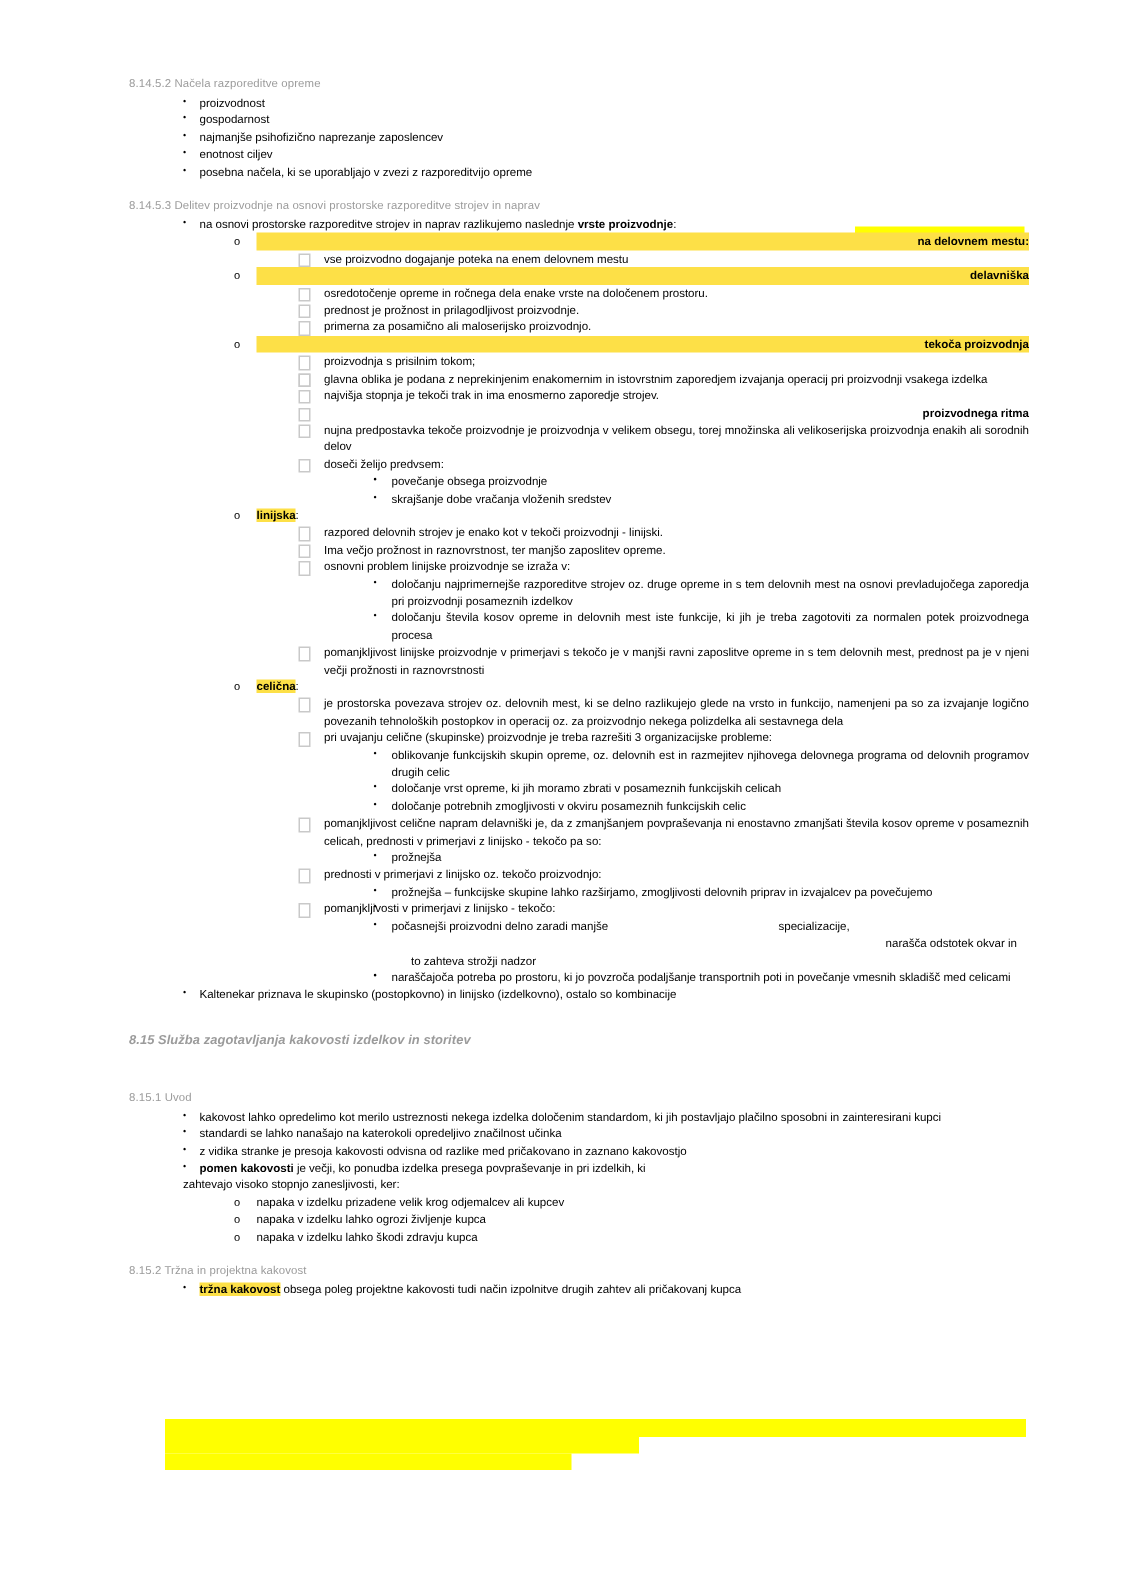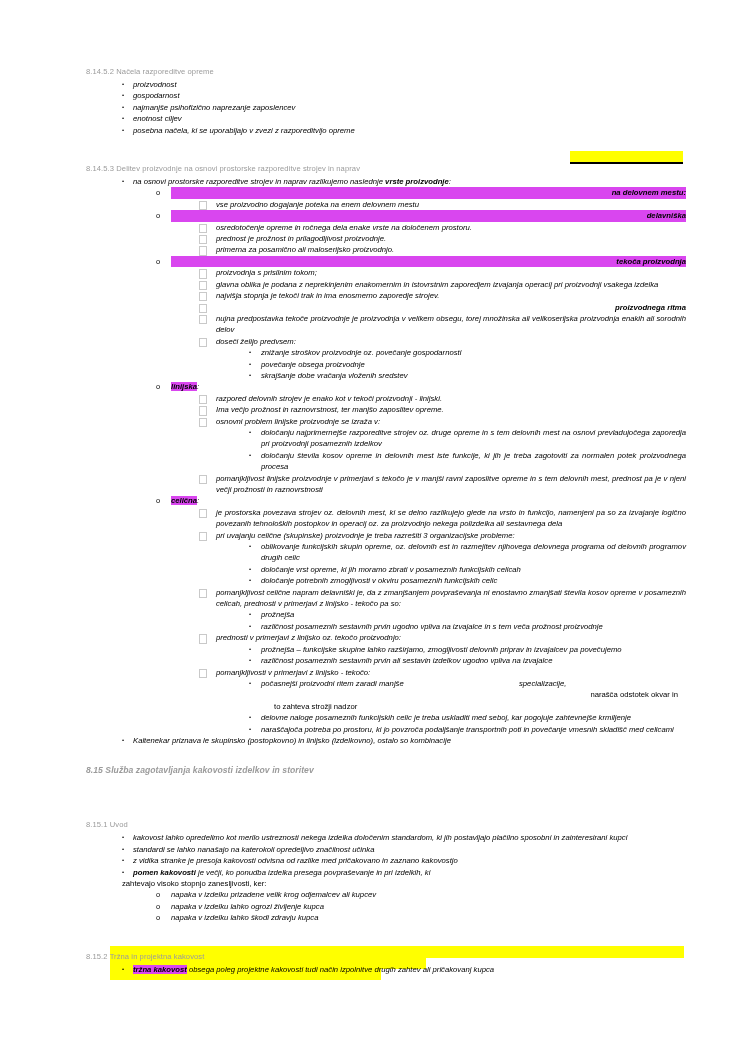--- a/index.html
+++ b/index.html
@@ -27,21 +27,21 @@
     left: 86px;
     top: 50px;
     width: 600px;
   }
 
   
   .h-sub {
     color: #9b9b9b;
     font-size: 7.6px;
     line-height: 12px;
-    margin: 16px 0 1px 0;
+    margin: 0 0 1px 0;
     letter-spacing: 0.08px;
   }
   .h-main {
     color: #9b9b9b;
     font-size: 8.6px;
     font-style: italic;
     font-weight: bold;
     line-height: 13px;
     margin: 0;
     letter-spacing: 0.05px;
@@ -63,21 +63,20 @@
   li.item > .mk {
     position: absolute;
     left: 0;
     top: 0;
     width: 14px;
     text-align: left;
     color: #000;
   }
   li.item > .tx {
     display: block;
-    font-style: italic;
   }
 
   
   .lb > li.item { padding-left: 47px; }
   .lb > li.item > .mk { left: 36px; font-size: 6px; line-height: 11.6px; }
 
   
   .l2 > li.item { padding-left: 85px; }
   .l2 > li.item > .mk { left: 70px; font-size: 7.4px; line-height: 11.6px; }
 
@@ -94,21 +93,21 @@
     display: inline-block;
     width: 5.6px;
     height: 7.4px;
     border: 0.7px solid #c9c9c9;
     vertical-align: -0.5px;
     margin-top: 2px;
   }
 
   .just { text-align: justify; text-justify: inter-word; }
   .b { font-weight: bold; text-align: right; }
-  .hl { background: #d946ef; }
+  .hl { background: #fde047; }
   .gap-m { height: 11px; }
   .gap-l { height: 18px; }
   .gap-xl { height: 26px; }
 
   
   .callout {
     position: absolute;
     left: 570px;
     top: 151px;
     width: 113px;
@@ -239,21 +238,20 @@
         <span class="tx just">nujna predpostavka tekoče proizvodnje je proizvodnja v velikem obsegu, torej množinska ali velikoserijska proizvodnja enakih ali sorodnih delov</span>
       </li>
       <li class="item">
         <span class="mk"><span class="bx"></span></span>
         <span class="tx">doseči želijo predvsem:</span>
       </li>
     </ul>
     <ul class="lvl l4">
       <li class="item">
         <span class="mk rb"></span>
-        <span class="tx"> znižanje stroškov proizvodnje oz. povečanje gospodarnosti</span>
       </li>
       <li class="item">
         <span class="mk rb"></span>
         <span class="tx">povečanje obsega proizvodnje</span>
       </li>
       <li class="item">
         <span class="mk rb"></span>
         <span class="tx"> skrajšanje dobe vračanja vloženih sredstev</span>
       </li>
     </ul>
@@ -329,63 +327,57 @@
       <li class="item">
         <span class="mk"><span class="bx"></span></span>
         <span class="tx just">pomanjkljivost celične napram delavniški je, da z zmanjšanjem povpraševanja ni enostavno  zmanjšati števila kosov opreme v  posameznih celicah, prednosti v primerjavi  z linijsko - tekočo pa so:</span>
       </li>
     </ul>
     <ul class="lvl l4">
       <li class="item">
         <span class="mk rb"></span>
         <span class="tx">prožnejša</span>
       </li>
-      <li class="item">
-        <span class="mk rb"></span>
-        <span class="tx just">različnost posameznih sestavnih prvin ugodno vpliva na  izvajalce in s tem veča prožnost proizvodnje</span>
-      </li>
     </ul>
     <ul class="lvl l3">
       <li class="item">
         <span class="mk"><span class="bx"></span></span>
         <span class="tx">prednosti v primerjavi z linijsko oz. tekočo proizvodnjo:</span>
       </li>
     </ul>
     <ul class="lvl l4">
       <li class="item">
         <span class="mk rb"></span>
         <span class="tx just">prožnejša – funkcijske skupine lahko razširjamo, zmogljivosti delovnih priprav in izvajalcev pa povečujemo</span>
       </li>
       <li class="item">
         <span class="mk rb"></span>
-        <span class="tx just">različnost posameznih sestavnih prvin ali  sestavin  izdelkov  ugodno vpliva na izvajalce</span>
       </li>
     </ul>
     <ul class="lvl l3">
       <li class="item">
         <span class="mk"><span class="bx"></span></span>
         <span class="tx">pomanjkljivosti v primerjavi z linijsko - tekočo:</span>
       </li>
     </ul>
     <ul class="lvl l4">
       <li class="item">
         <span class="mk rb"></span>
         <span class="tx">
-          <span style="display:inline-block;width:258px">počasnejši  proizvodni  ritem  zaradi  manjše</span><span>specializacije,</span>
+          <span style="display:inline-block;width:258px">počasnejši  proizvodni  delno  zaradi  manjše</span><span>specializacije,</span>
         </span>
       </li>
       <li class="item" style="text-align:right;padding-right:8px">
         <span>narašča odstotek okvar in</span>
       </li>
       <li class="item" style="padding-left:188px">
         <span>to zahteva strožji nadzor</span>
       </li>
       <li class="item">
         <span class="mk rb"></span>
-        <span class="tx just">delovne  naloge posameznih funkcijskih  celic  je  treba  uskladiti  med seboj, kar pogojuje zahtevnejše krmiljenje</span>
       </li>
       <li class="item">
         <span class="mk rb"></span>
         <span class="tx just">naraščajoča potreba po prostoru, ki jo povzroča podaljšanje transportnih poti in povečanje vmesnih skladišč med celicami</span>
       </li>
     </ul>
 
     <ul class="lvl lb">
       <li class="item">
         <span class="mk rb"></span>

